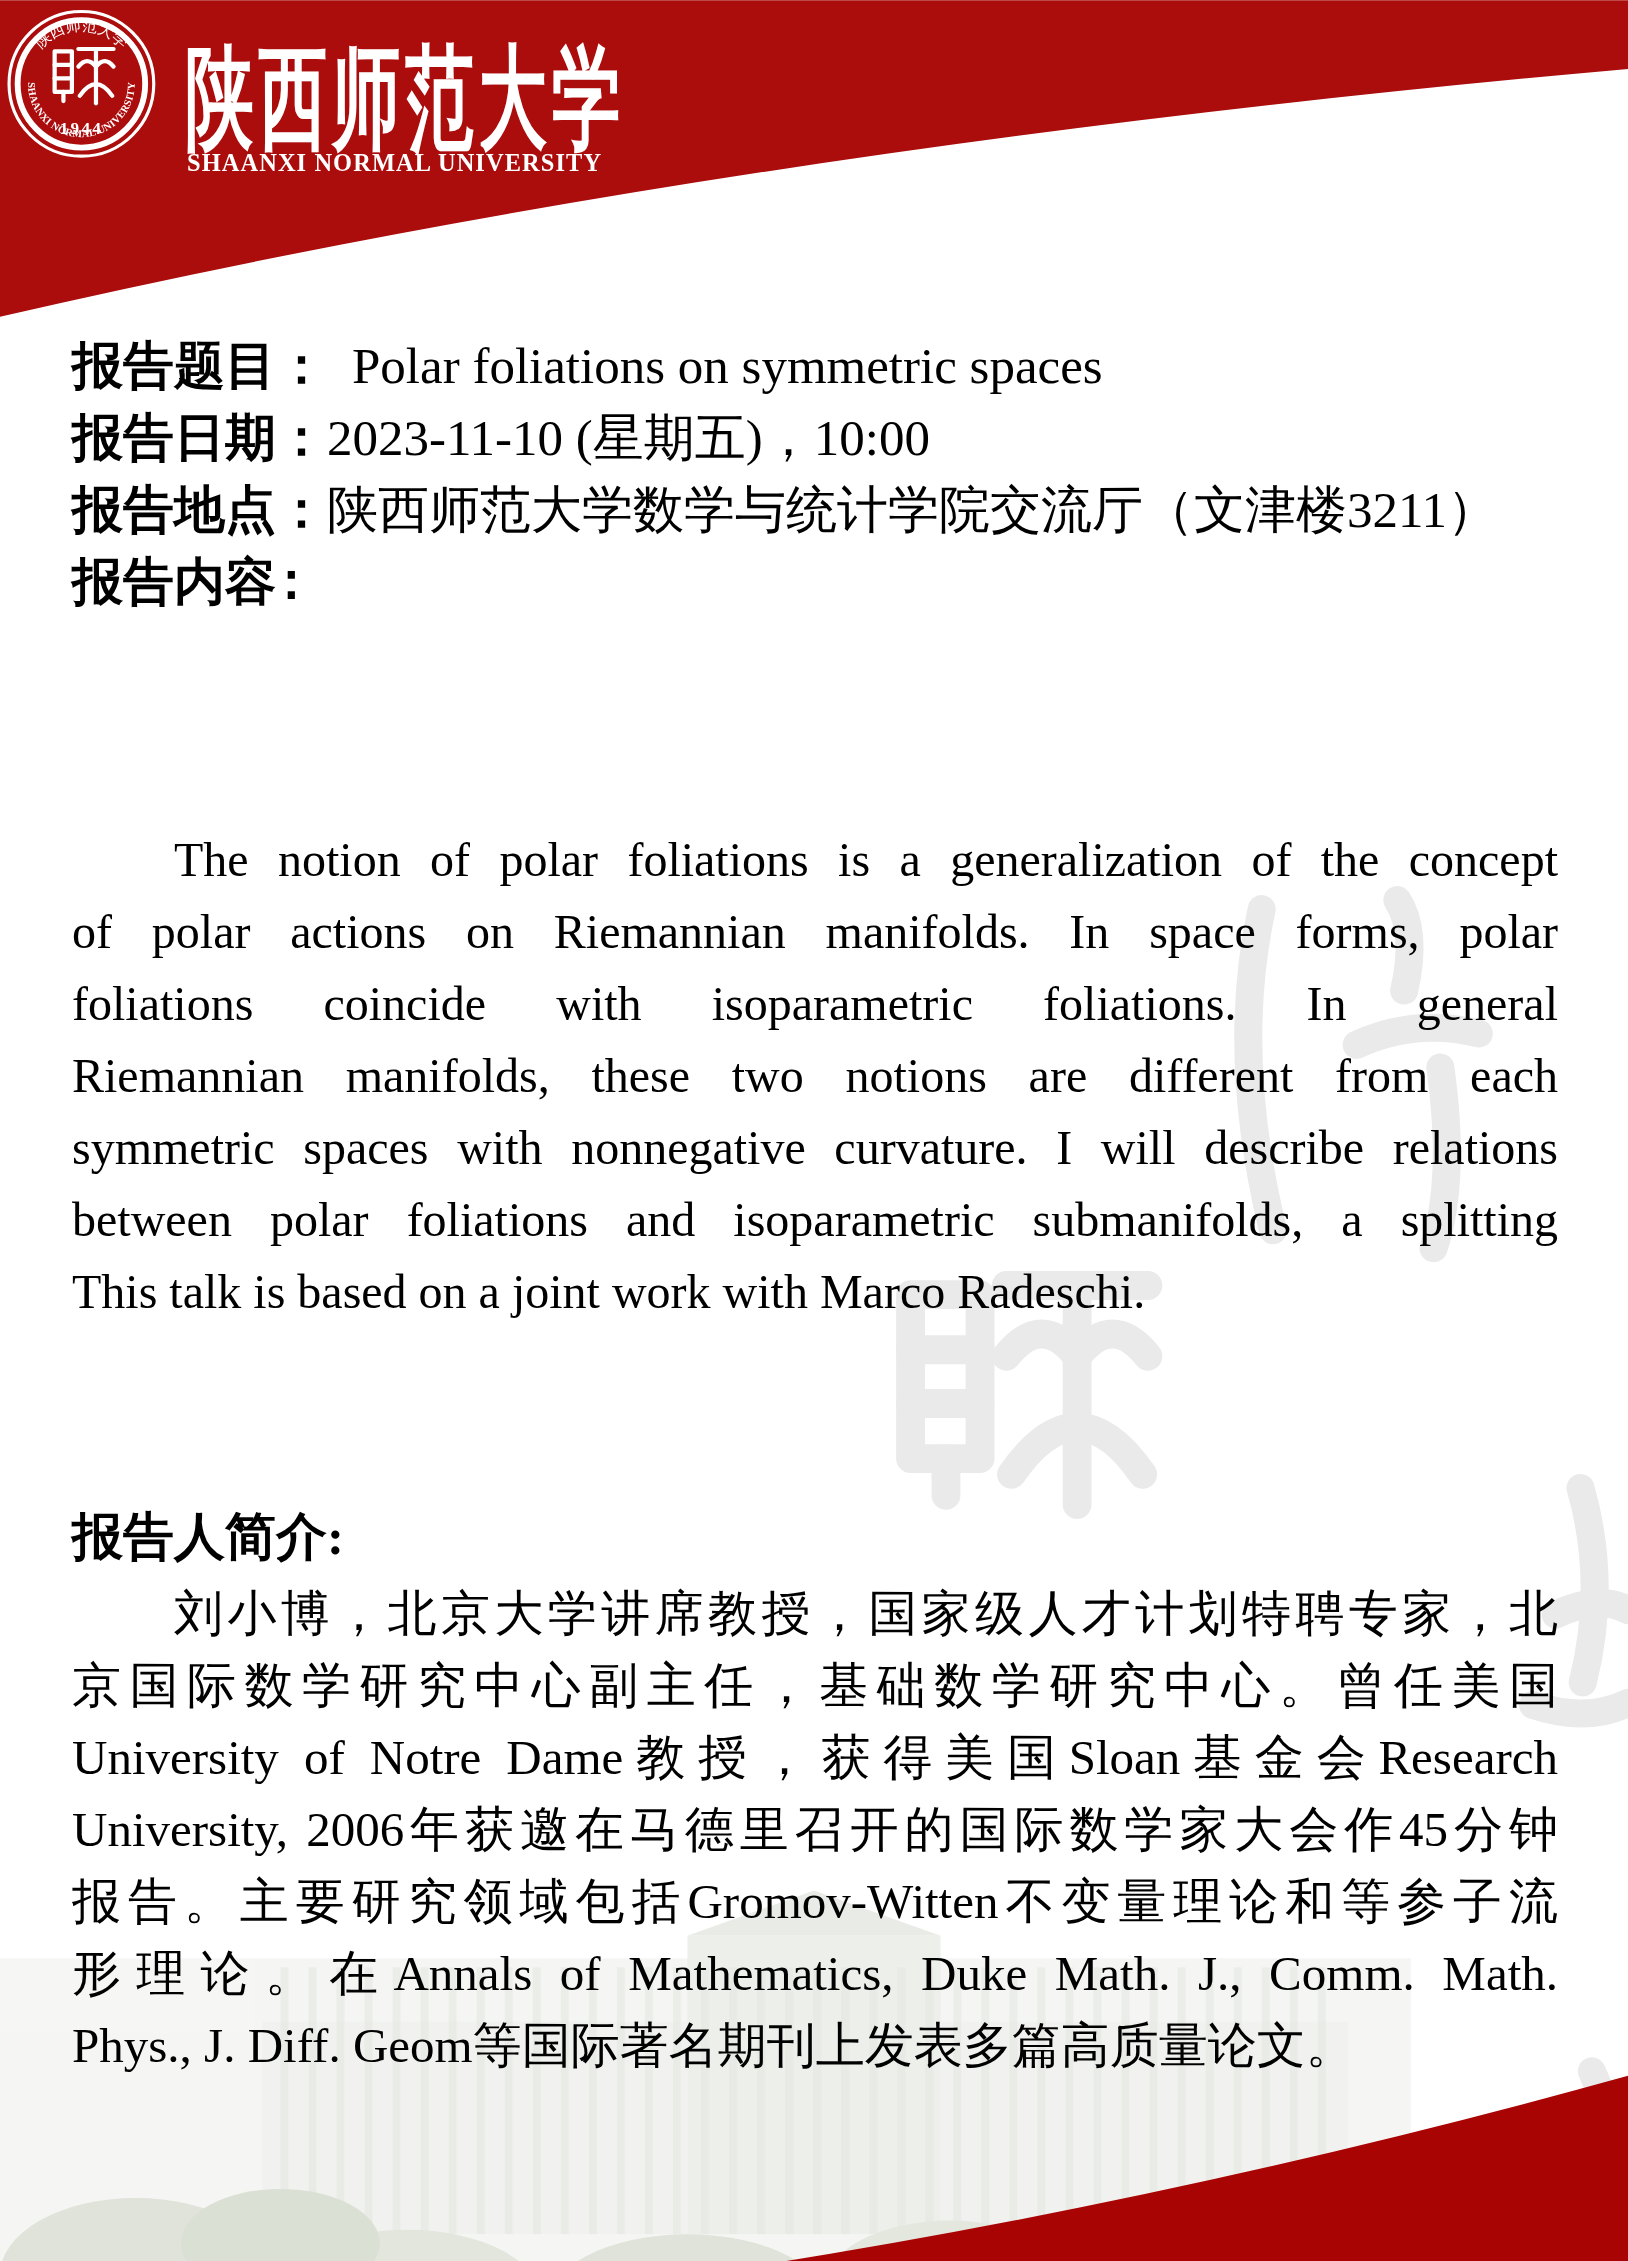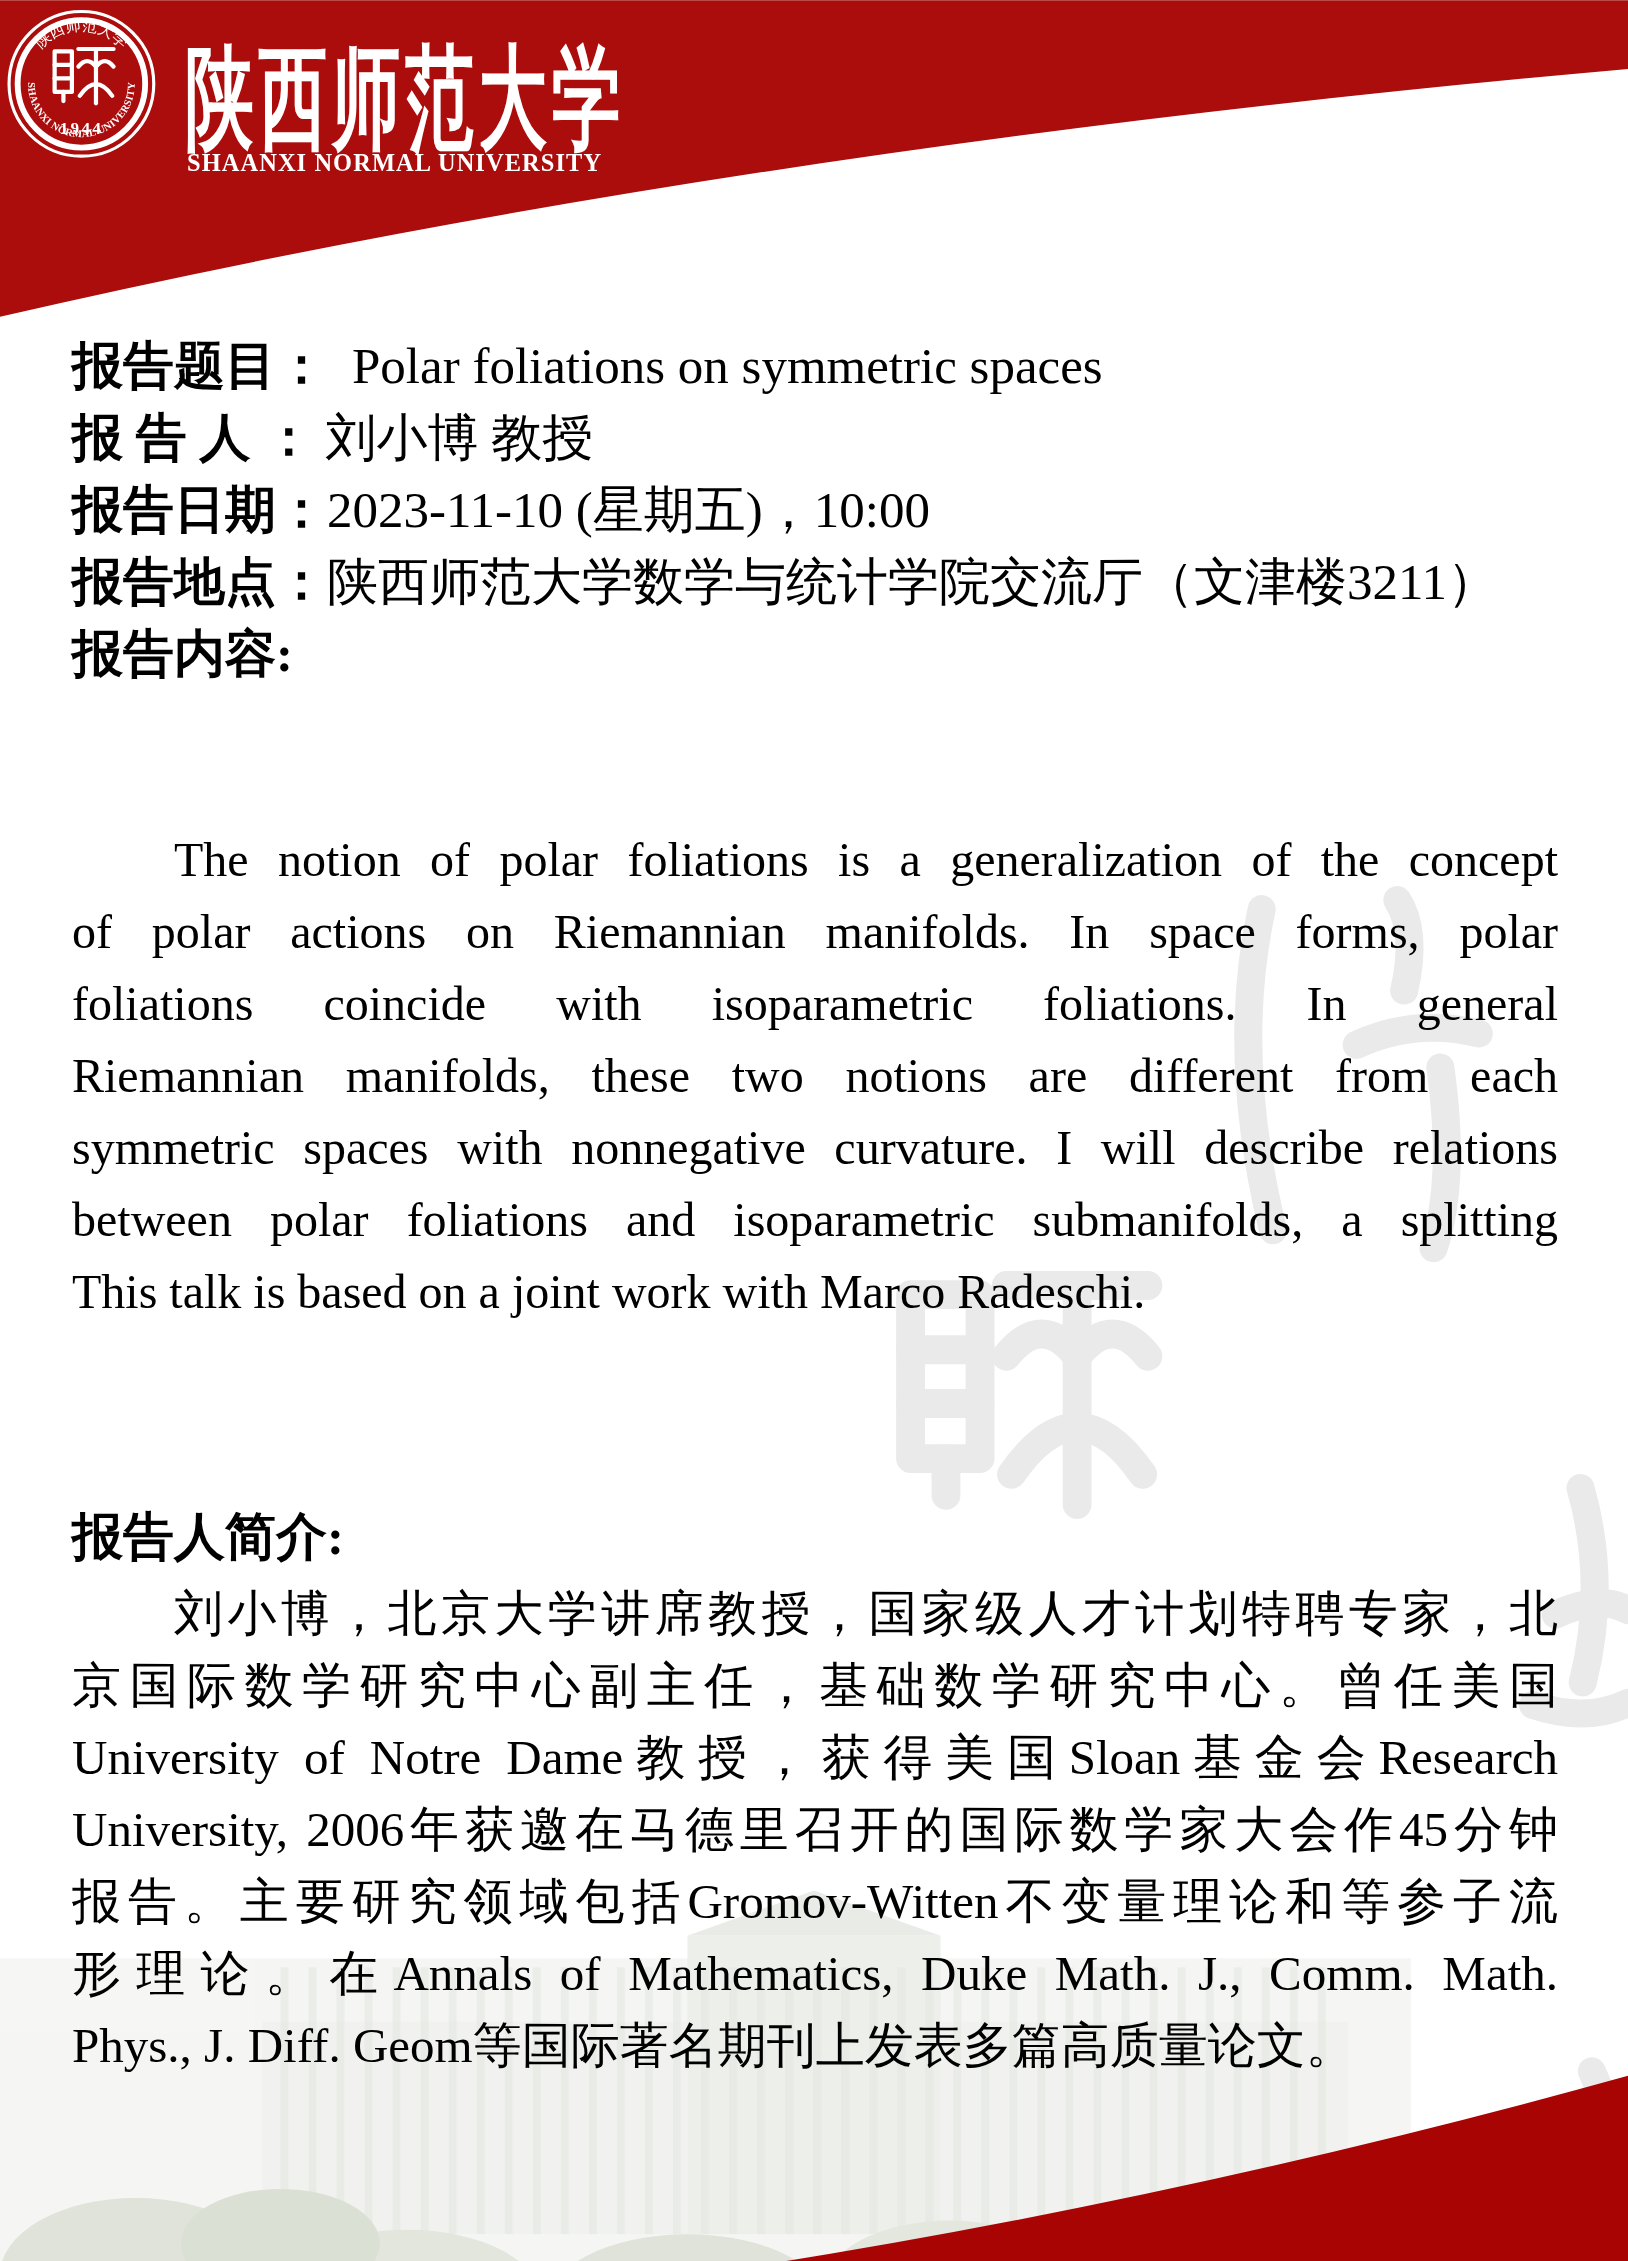--- a/index.html
+++ b/index.html
@@ -14,21 +14,21 @@
     font-size:78px;letter-spacing:5.4px;white-space:nowrap;
     transform:scale(0.88,1.45);transform-origin:0 0;
   }
   .wordmark-en{
     position:absolute;left:187px;top:149px;color:#ffffff;font-weight:bold;
     font-size:24.4px;letter-spacing:1.1px;white-space:nowrap;
   }
   
   .info{position:absolute;left:72px;top:330px;width:1486px;}
   .info-line{height:72px;line-height:72px;font-size:51px;white-space:nowrap;}
-  .lab{font-weight:bold;}
+  .lab{font-weight:bold;font-family:Liberation Mono, monospace;}
   .val{font-weight:normal;}
   .val-title{margin-left:25px;}
   .val-speaker{margin-left:11.3px;}
   
   .abstract{position:absolute;left:72px;top:824px;width:1486px;font-size:48px;}
   .abstract .ln{height:72px;line-height:72px;}
   .jl{text-align:justify;text-align-last:justify;}
   .indent-en{text-indent:102px;}
   
   .bio-heading{position:absolute;left:72px;top:1501px;width:1486px;height:72px;
@@ -116,23 +116,20 @@
   </svg>
 
   <div class="wordmark-cn">陕西师范大学</div>
   <div class="wordmark-en">SHAANXI NORMAL UNIVERSITY</div>
 
   <div class="info">
     <div class="info-line">
       <span class="lab">报告题目：</span><span class="val val-title">Polar foliations on symmetric spaces</span>
     </div>
     <div class="info-line">
-      <span class="lab">报 告 人 ：</span><span class="val val-speaker">刘小博 教授</span>
-    </div>
-    <div class="info-line">
       <span class="lab">报告日期：</span><span class="val">2023-11-10 (星期五)，10:00</span>
     </div>
     <div class="info-line">
       <span class="lab">报告地点：</span><span class="val">陕西师范大学数学与统计学院交流厅（文津楼3211）</span>
     </div>
     <div class="info-line">
       <span class="lab">报告内容:</span>
     </div>
   </div>
 

